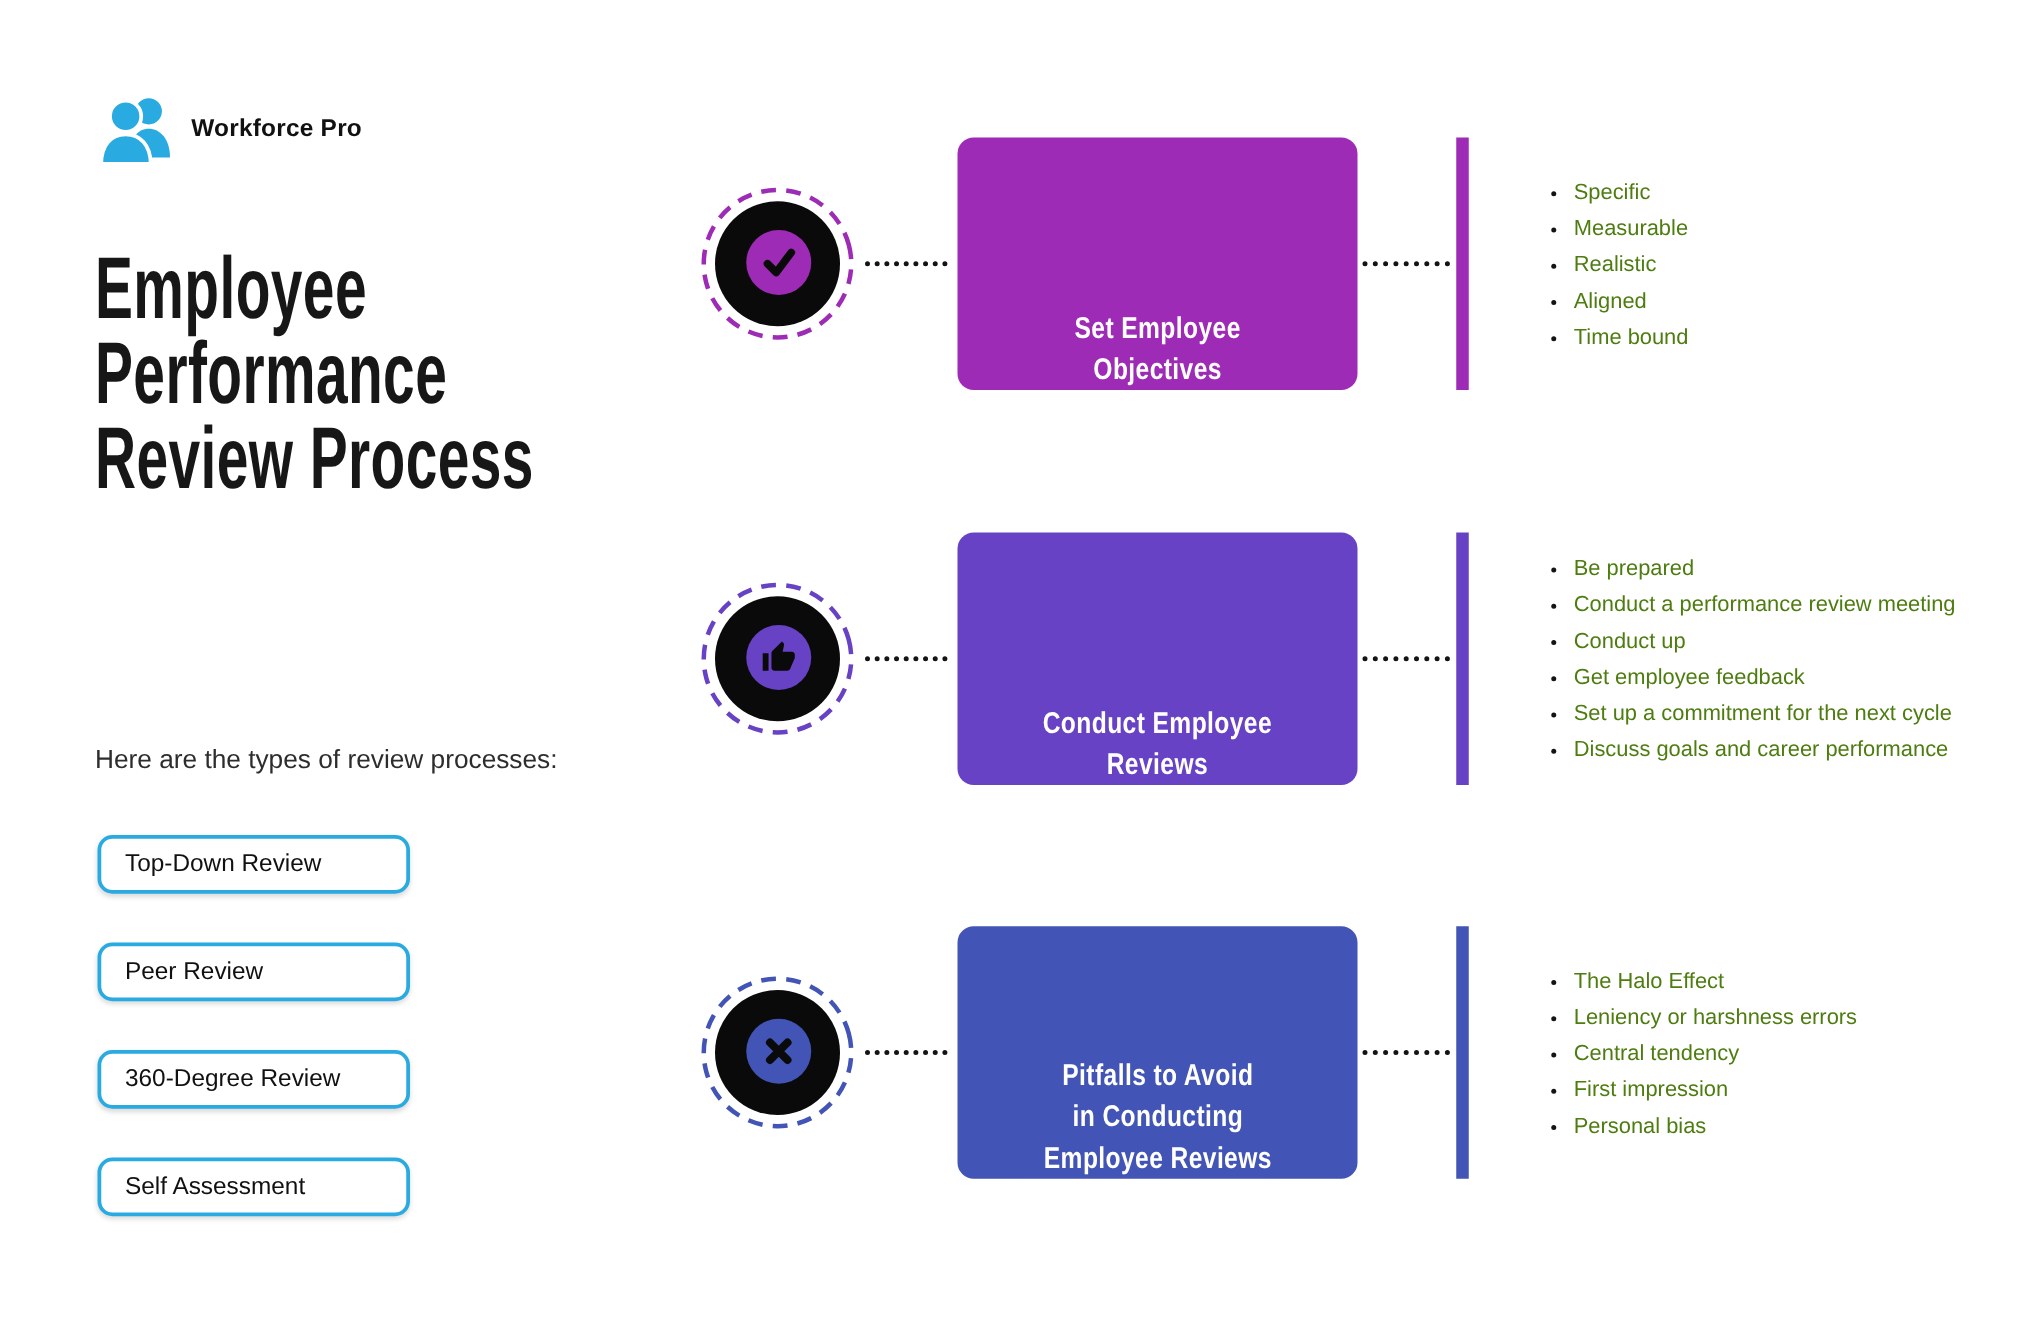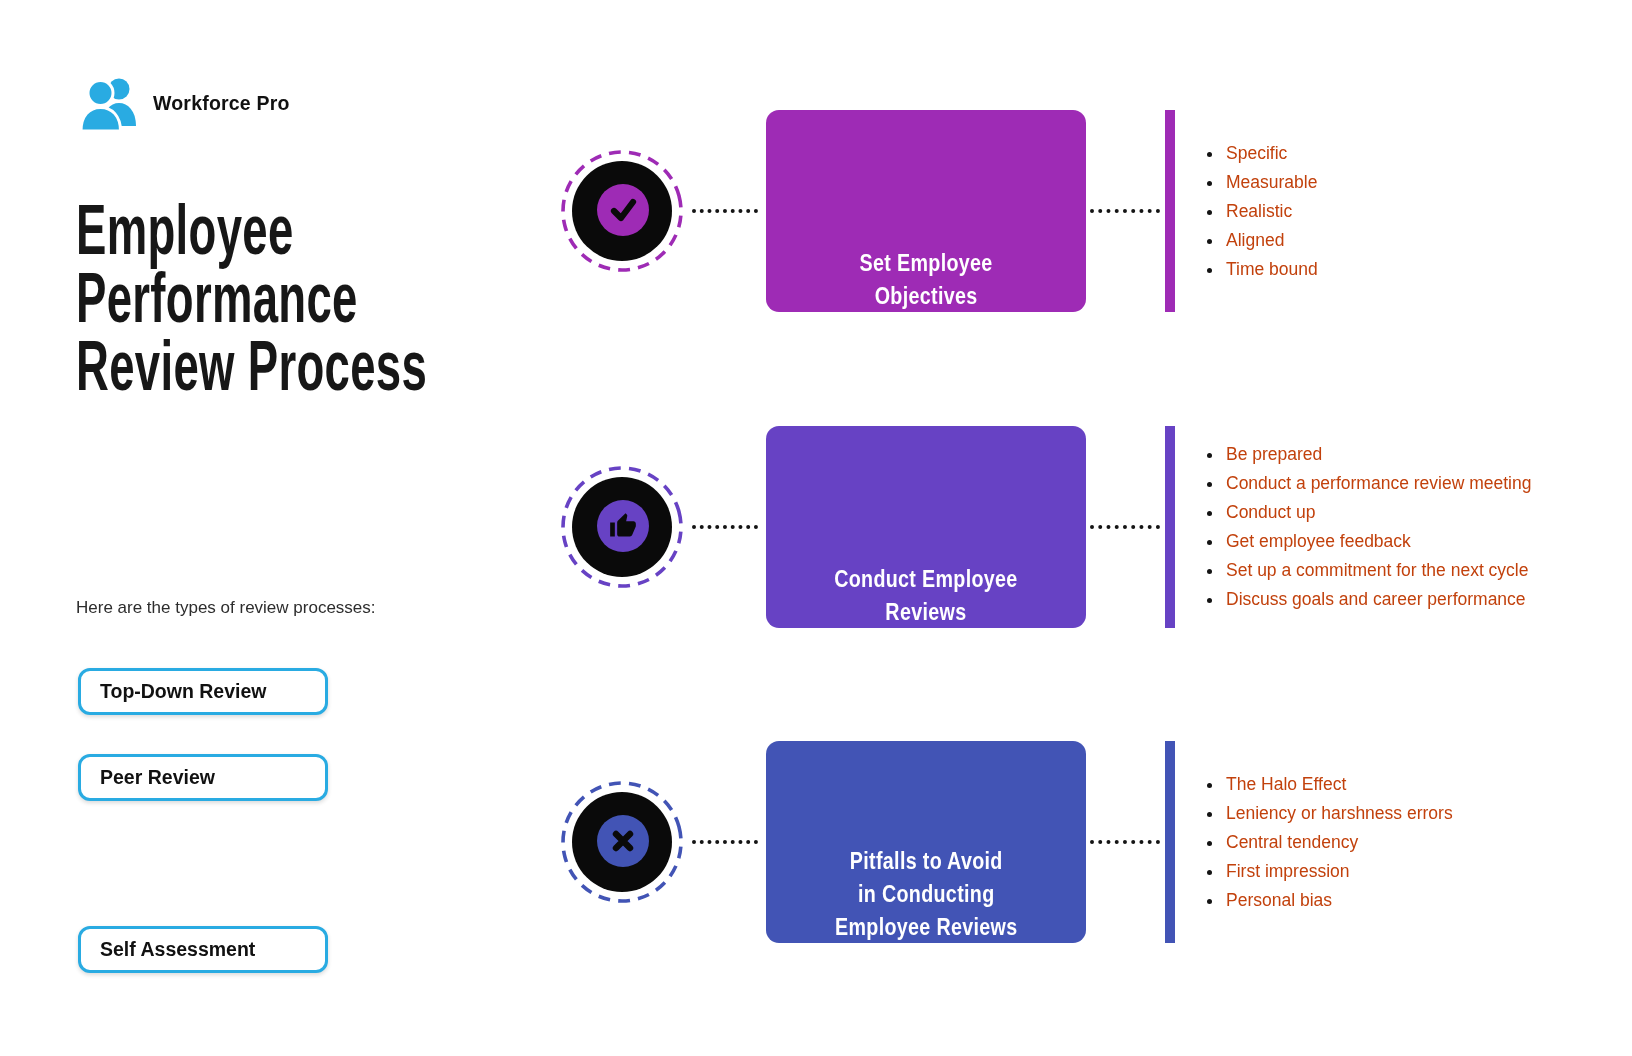--- a/index.html
+++ b/index.html
@@ -44,38 +44,38 @@
   .intro-paragraph {
     position: absolute;
     left: 76px; top: 446px;
     width: 285px;
     font-size: 16.5px; line-height: 25px;
     color: #2d2d2d;
   }
   .intro-lead-in {
     position: absolute;
     left: 76px; top: 596px;
-    font-size: 17px; line-height: 24px;
+    font-size: 21px; line-height: 24px;
     color: #2d2d2d;
     white-space: nowrap;
   }
 
   
   .pill {
     position: absolute;
     left: 78px;
     width: 250px; height: 47px;
     background: #fff;
     border: 3px solid #29ABE2;
     border-radius: 12px;
     display: flex; align-items: center;
     padding-left: 19px;
     box-shadow: 0 2px 4px rgba(0,0,0,0.15);
   }
-  .pill span { font-size: 19.5px; font-weight: bold; color: #111; }
+  .pill span { font-size: 19.5px; font-weight: normal; color: #111; }
   .pill.p1 { top: 668px; }
   .pill.p2 { top: 754px; text-align: center; }
   .pill.p3 { top: 840px; }
   .pill.p4 { top: 926px; }
 
   
   .step {
     position: absolute;
     left: 560px; right: 0;
     height: 202px;
@@ -139,22 +139,23 @@
   }
 
   .bullets {
     margin-left: 28px;
     list-style: disc;
     padding-left: 20px;
   }
   .bullets li {
     font-size: 17.5px;
     line-height: 29px;
-    color: #c2410c;
+    color: #4d7c0f;
     padding-left: 3px;
+    margin-left: 33px;
   }
   .bullets li::marker { color: #141414; font-size: 16px; }
 </style>
 </head>
 <body>
 
 <div class="canvas">
 
   <div class="brand">
     <svg class="logo" viewBox="0 0 62 58" aria-hidden="true">
@@ -175,20 +176,23 @@
 Review Process</h1>
 
   <p class="intro-lead-in">Here are the types of review processes:</p>
 
   <div class="pill p1">
     <span>Top-Down Review</span>
   </div>
   <div class="pill p2">
     <span>Peer Review</span>
   </div>
+  <div class="pill p3">
+    <span>360-Degree Review</span>
+  </div>
   <div class="pill p4">
     <span>Self Assessment</span>
   </div>
 
   <section class="step s1">
     <div class="badge">
       <svg class="ring" viewBox="0 0 124 124" aria-hidden="true">
         <circle cx="62" cy="62" r="59" fill="none" stroke-width="3.6" stroke-dasharray="11.8 8.2" transform="rotate(-15 62 62)"></circle>
       </svg>
       <div class="disc"></div>

